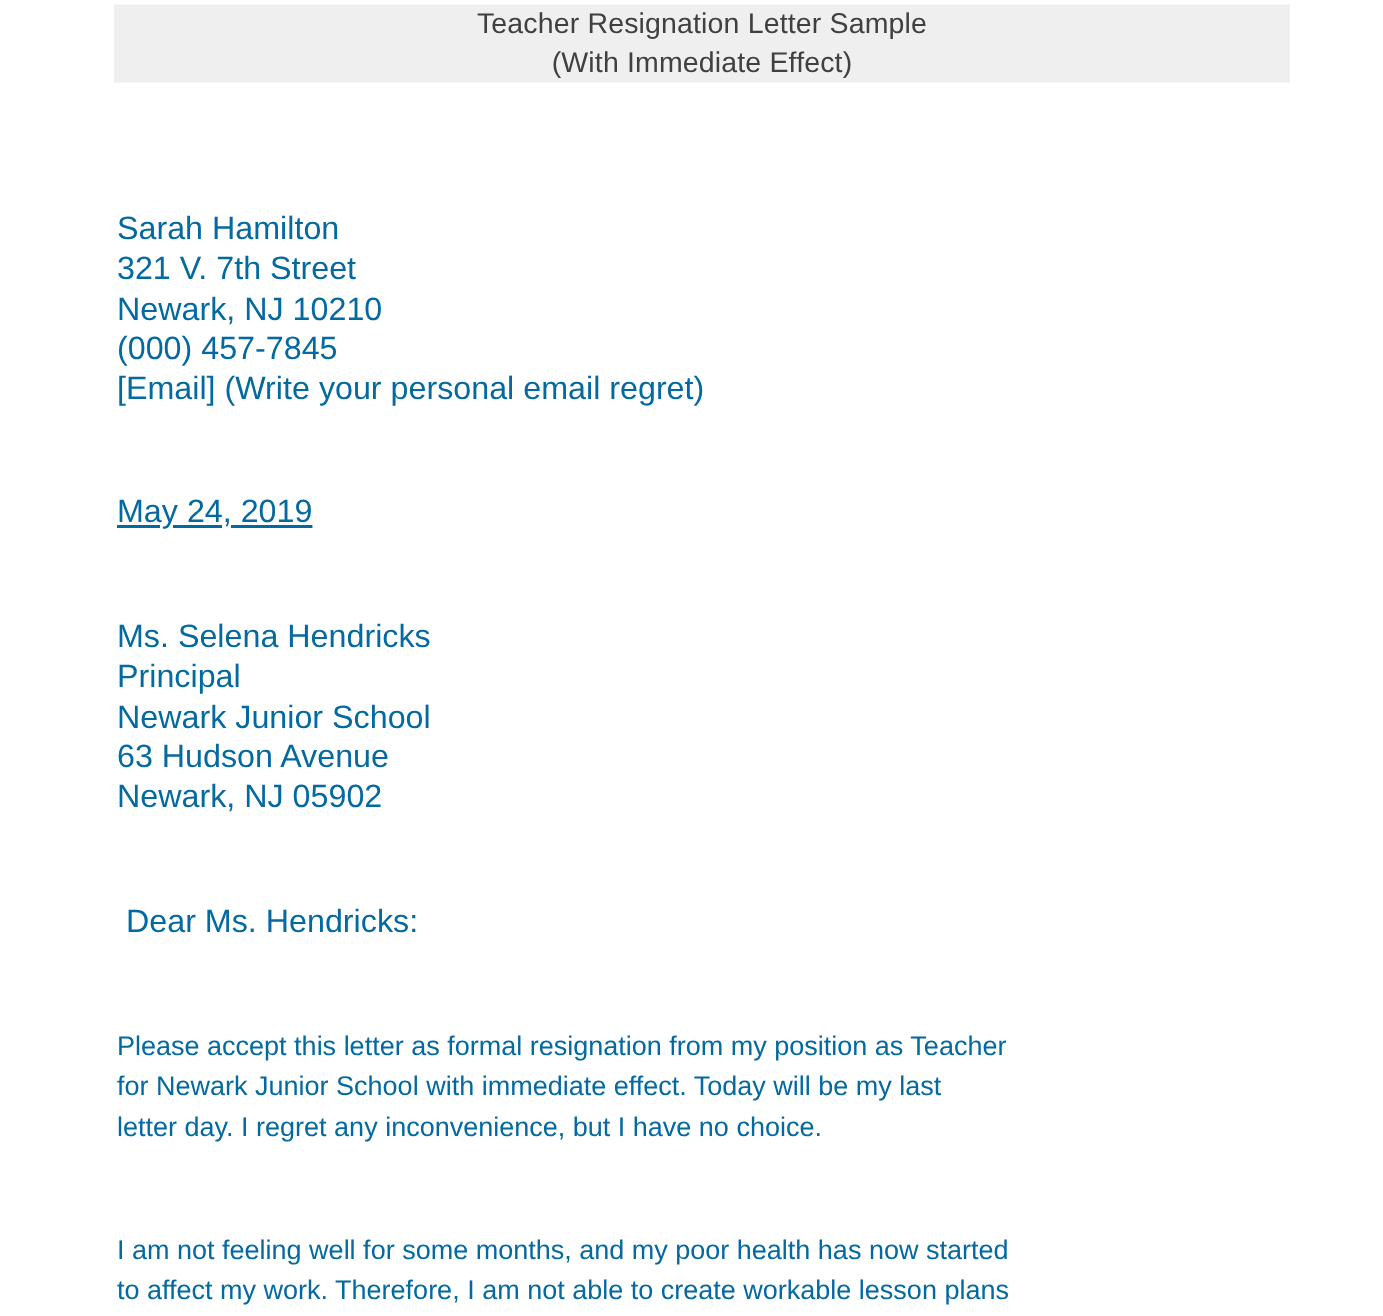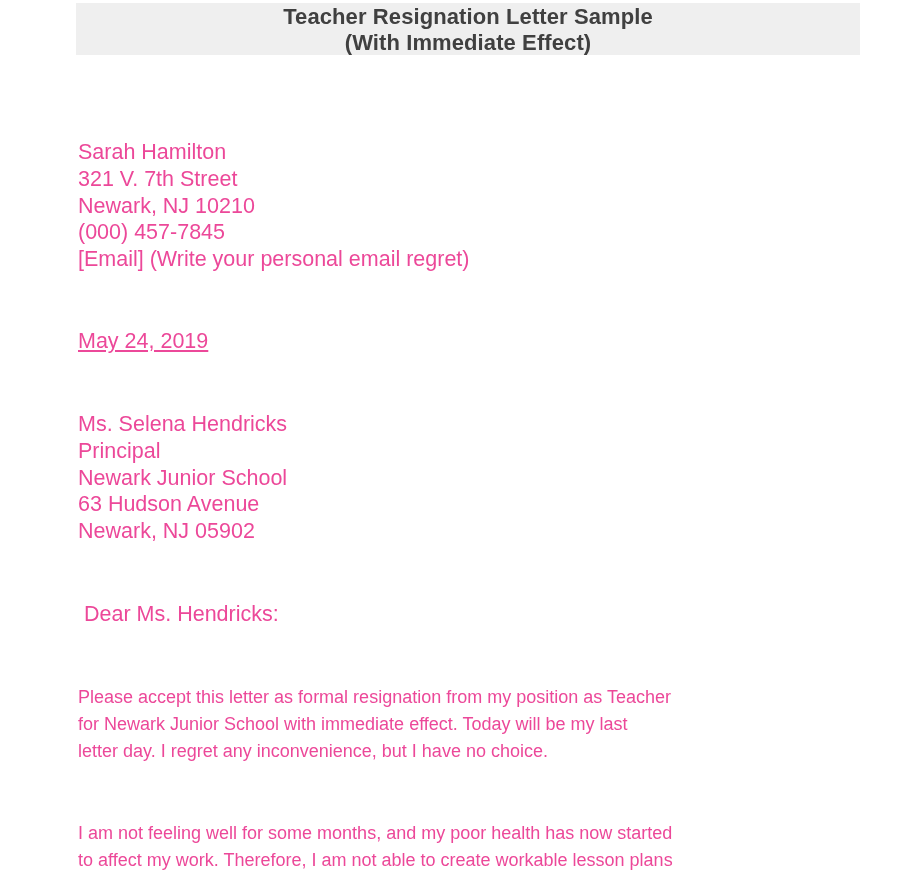--- a/index.html
+++ b/index.html
@@ -19,35 +19,35 @@
       position: absolute;
       left: 76px;
       top: 3px;
       width: 784px;
       height: 52px;
       background: #efefef;
       text-align: center;
     }
     .header-band .title-line {
       font-family: "Liberation Sans", sans-serif;
-      font-weight: bold;
-      font-size: 22px;
+      font-weight: normal;
+      font-size: 19px;
       line-height: 26px;
       color: #404040;
       letter-spacing: 0.1px;
     }
     .header-band .title-line:first-child {
       margin-top: 1px;
     }
     .block {
       position: absolute;
       left: 78px;
       font-size: 21.5px;
       line-height: 26.8px;
-      color: #ec4899;
+      color: #0369a1;
     }
     .block .line {
       white-space: pre;
       display: block;
     }
     #sender { top: 139px; }
     #date { top: 328px; text-decoration: underline; }
     #recipient { top: 411px; }
     #salutation { top: 601px; left: 84px; }
     #para1 { top: 684px; width: 790px; }

